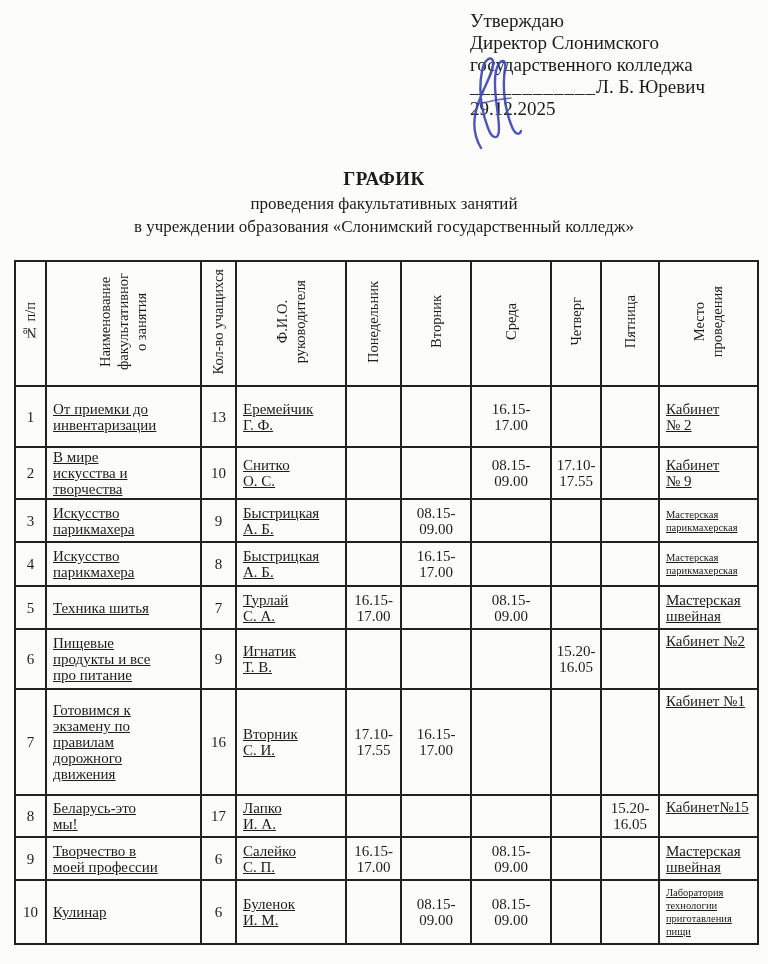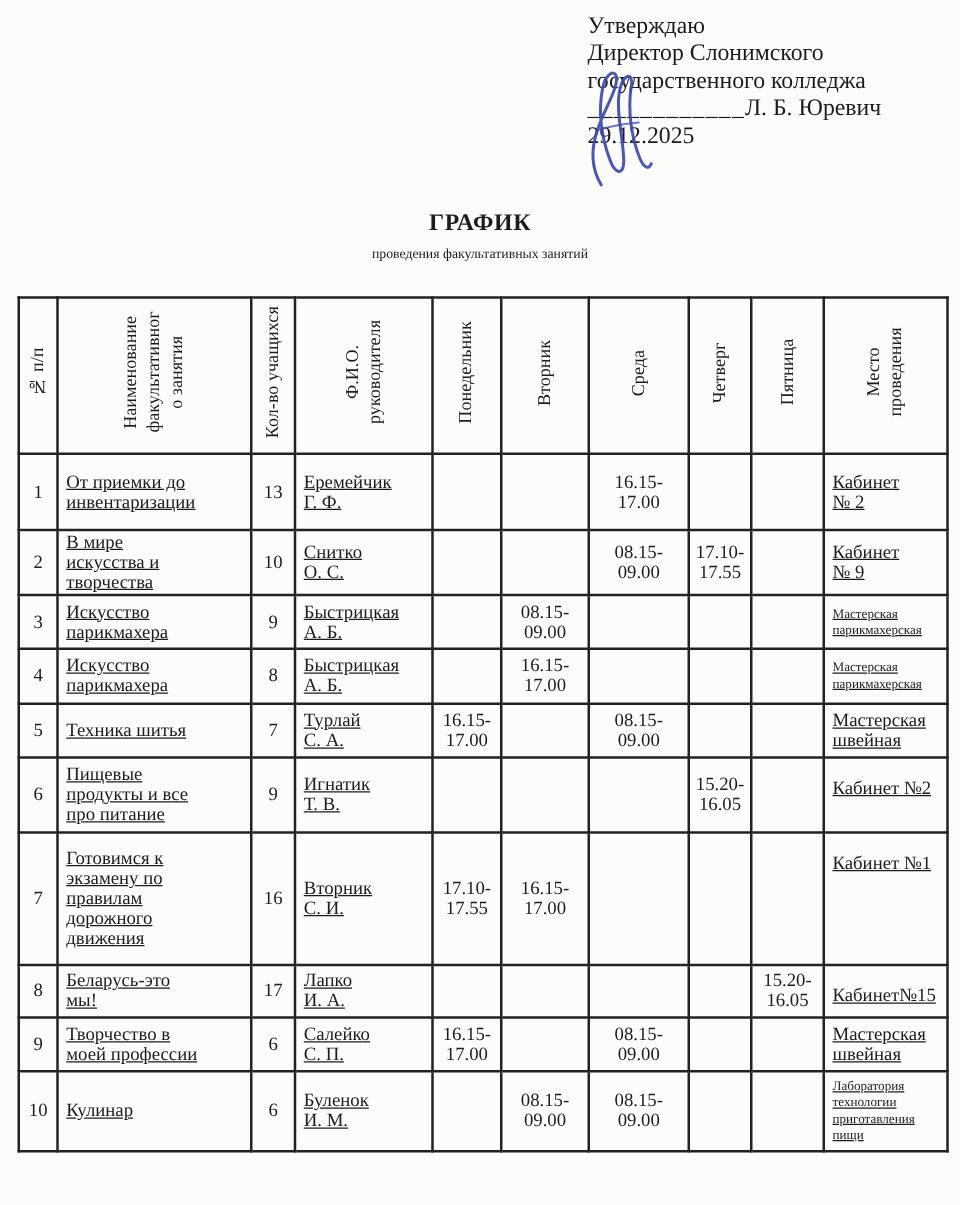--- a/index.html
+++ b/index.html
@@ -31,21 +31,21 @@
     margin-top: 46px;
     text-align: center;
   }
   .title-main {
     font-size: 19px;
     font-weight: bold;
     line-height: 26px;
     letter-spacing: 0.5px;
   }
   .title-sub {
-    font-size: 11px;
+    font-size: 17px;
     line-height: 23px;
   }
   
   table.schedule {
     margin: 22px 0 0 14px;
     border-collapse: collapse;
     table-layout: fixed;
     width: 743px;
     font-size: 15px;
   }
@@ -90,41 +90,42 @@
     text-align: center;
     font-size: 14.5px;
     line-height: 1.25;
     max-height: 118px;
   }
   td.c { text-align: center; }
   td.l { text-align: left; padding-left: 6px; padding-right: 3px; text-decoration: underline; }
   td.pre { white-space: pre-line; }
   td { line-height: 16px; }
   td.place.small { font-size: 10.5px; line-height: 13px; }
-  td.place.top { vertical-align: top; padding-top: 16px; }
+  td.place.top { vertical-align: top; padding-top: 3px; }
 </style>
 </head>
 <body>
 
 <svg class="signature-svg" viewBox="0 0 88 102">
   <path d="M26,96 C20,86 16,72 23,52 C29,34 40,18 38,9 C36,3 29,8 27,19 C23,40 27,60 33,76 C37,87 44,89 44,77 C44,60 37,36 41,19 C44,7 52,5 50,17 C47,36 50,58 57,75 C60,82 64,84 66,79" fill="none" stroke="#3d47b3" stroke-width="2.4" stroke-linecap="round" opacity="0.92"></path>
   <path d="M23,52 C30,50 44,47 56,46" fill="none" stroke="#3d47b3" stroke-width="1.6" stroke-linecap="round" opacity="0.75"></path>
 </svg>
 
 <div class="approval">
   <div>Утверждаю</div>
   <div>Директор Слонимского</div>
   <div>государственного колледжа</div>
   <div><span class="sig-underscores">____________</span><span>Л. Б. Юревич</span></div>
   <div>29.12.2025</div>
 </div>
 
 <div class="title-block">
   <div class="title-main">ГРАФИК</div>
   <div class="title-sub">проведения факультативных занятий</div>
+  <div class="title-sub">в учреждении образования «Слонимский государственный колледж»</div>
 </div>
 
 <table class="schedule">
   <colgroup>
     <col class="w1">
       <col class="w2">
       <col class="w3">
       <col class="w4">
       <col class="w5">
     <col class="w6">

